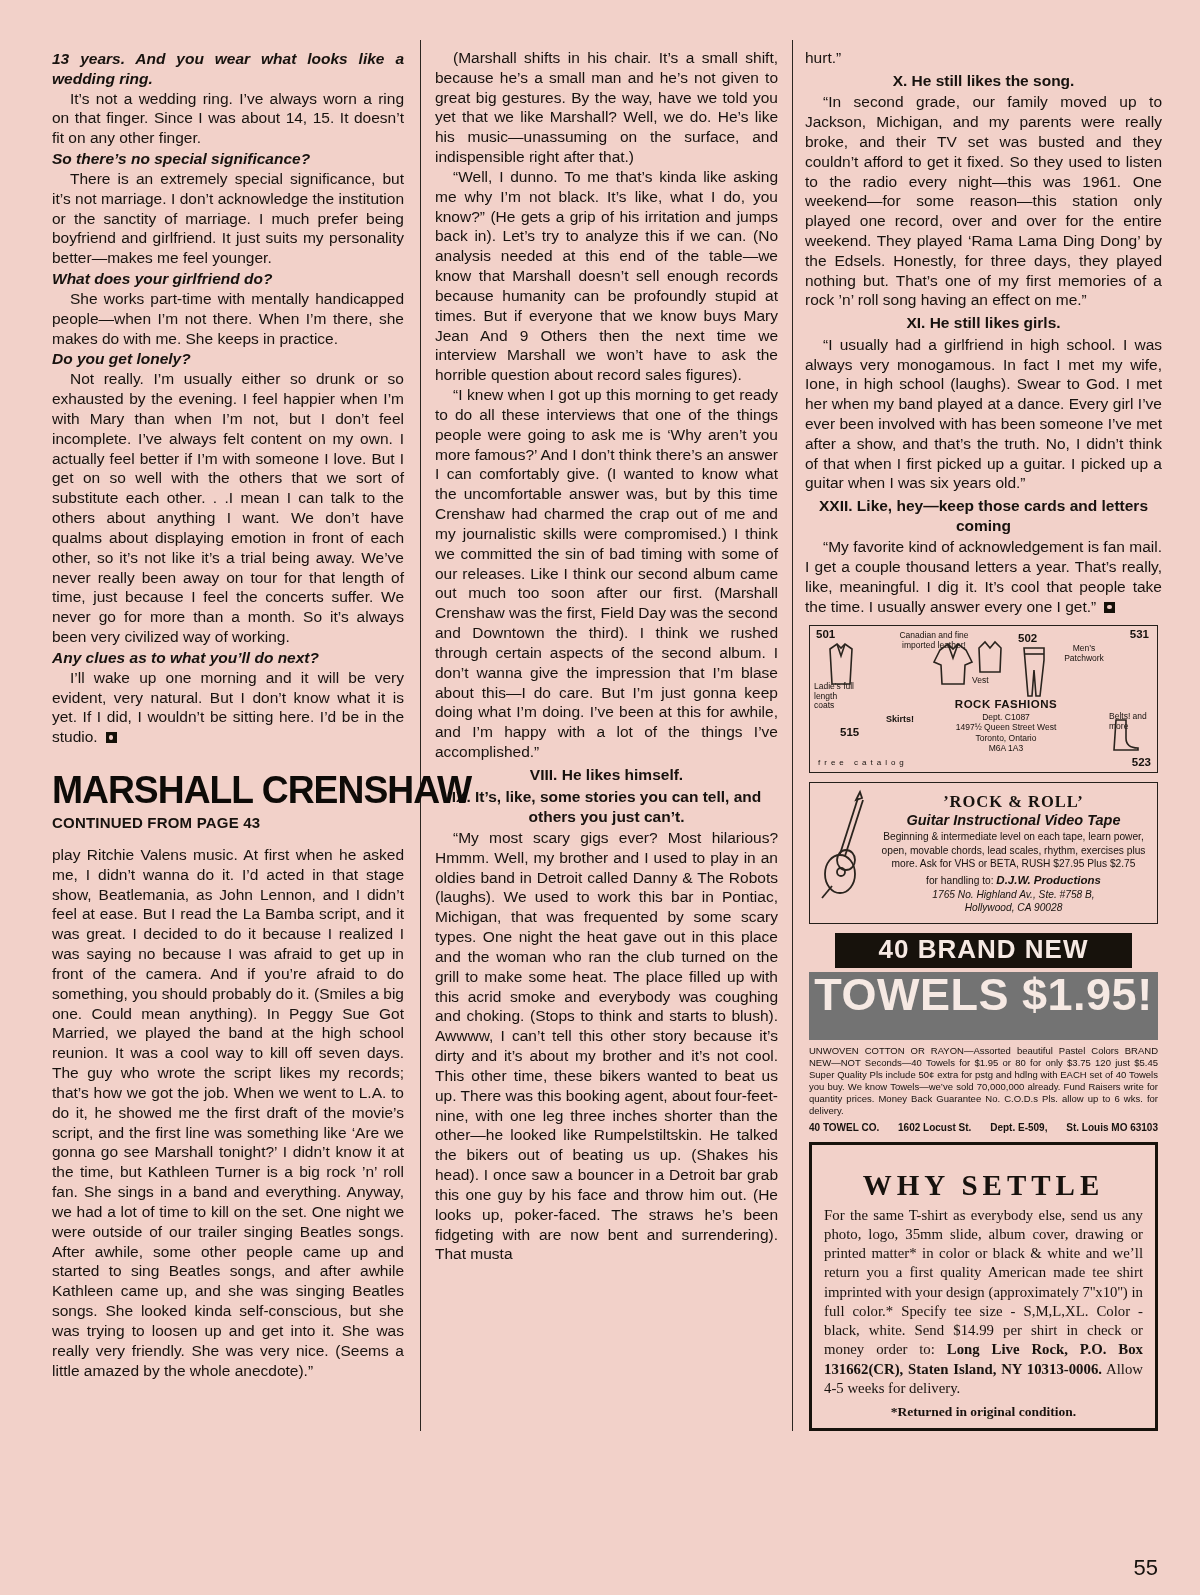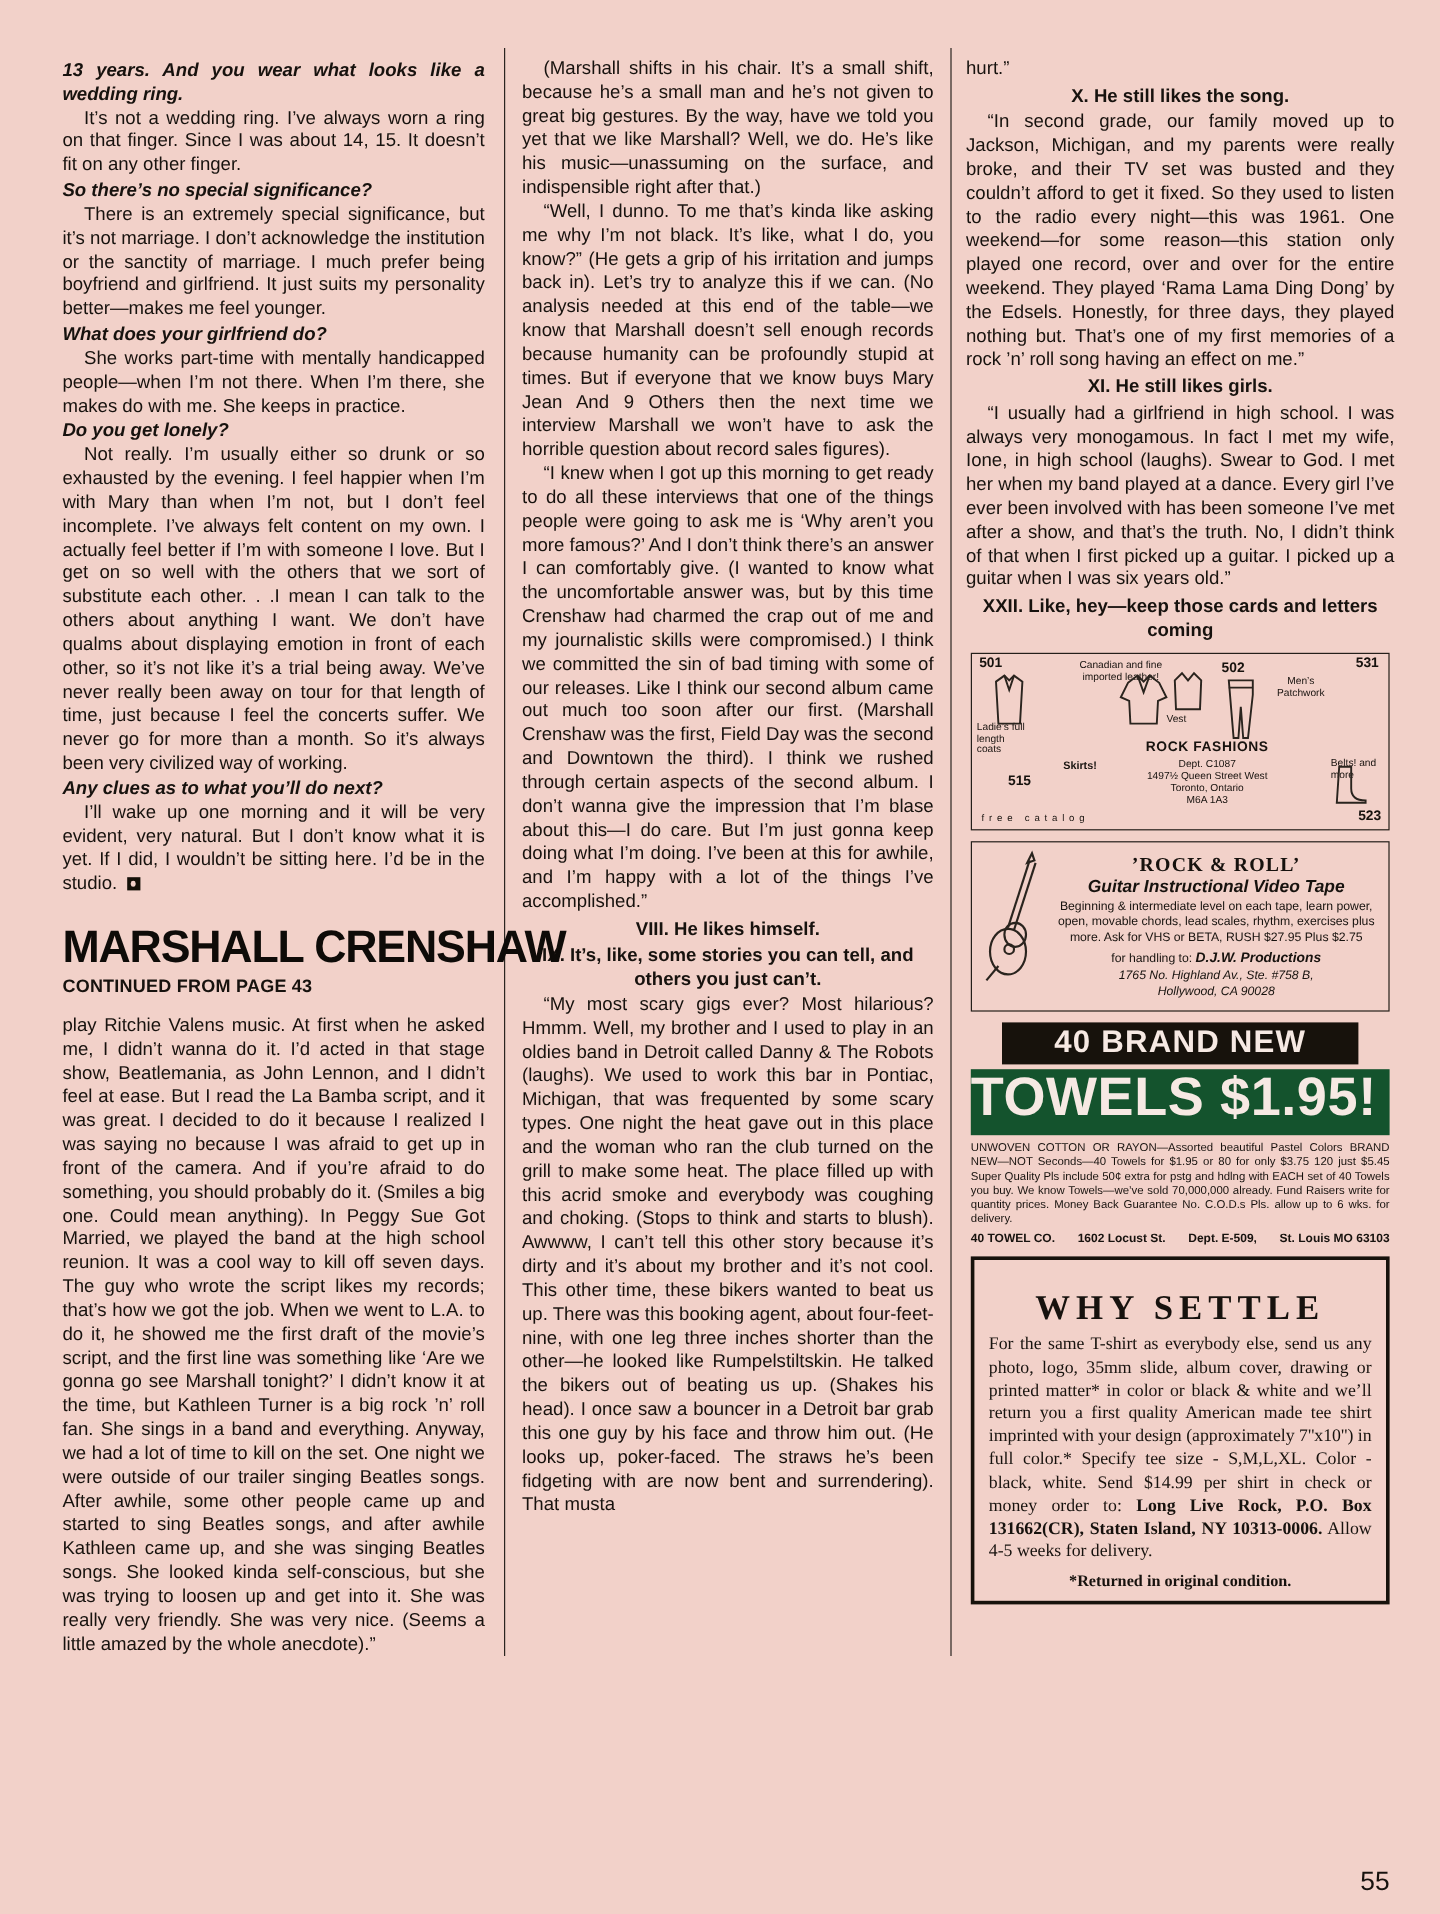--- a/index.html
+++ b/index.html
@@ -50,21 +50,21 @@
   .video .t1 { font-family:"Liberation Serif",serif; font-weight:bold; font-size:16.5px; letter-spacing:1px; }
   .video .t2 { font-weight:bold; font-style:italic; font-size:14.5px; margin-bottom:2px; }
   .video .body { font-size:10.2px; line-height:1.3; }
   .video .handling { font-size:10.2px; }
   .video .company { font-weight:bold; font-style:italic; font-size:11.5px; }
   .video .addr { font-style:italic; font-size:10.2px; line-height:1.3; }
 
   
   .towels { }
   .towels .h1 { background:#17120c; color:#f6e9e3; font-weight:bold; font-size:26px; text-align:center; letter-spacing:1px; margin:0 26px; padding:1px 0 3px; }
-  .towels .h2 { background:#14532d; color:#f6e9e3; font-weight:bold; font-size:45px; text-align:left; letter-spacing:0.5px; margin-top:4px; padding:0 0 10px; line-height:1.0; }
+  .towels .h2 { background:#737373; color:#f6e9e3; font-weight:bold; font-size:45px; text-align:center; letter-spacing:0.5px; margin-top:4px; padding:0 0 23px; line-height:1.0; }
   .towels .body { font-size:9.5px; line-height:1.25; text-align:justify; margin-top:5px; }
   .towels .foot { display:flex; justify-content:space-between; font-weight:bold; font-size:10px; margin-top:5px; }
 
   
   .tshirt { border:3px solid #17120c; font-family:"Liberation Serif",serif; padding:24px 12px 8px; }
   .tshirt .title { text-align:center; font-weight:bold; font-size:29px; letter-spacing:5px; margin-bottom:4px; }
   .tshirt .body { font-size:14.8px; line-height:1.3; text-align:justify; }
   .tshirt .body .b { font-weight:bold; }
   .tshirt .note { text-align:center; font-weight:bold; font-size:13.5px; margin-top:6px; }
 
@@ -103,20 +103,21 @@
       <p class="a">“My most scary gigs ever? Most hilarious? Hmmm. Well, my brother and I used to play in an oldies band in Detroit called Danny &amp; The Robots (laughs). We used to work this bar in Pontiac, Michigan, that was frequented by some scary types. One night the heat gave out in this place and the woman who ran the club turned on the grill to make some heat. The place filled up with this acrid smoke and everybody was coughing and choking. (Stops to think and starts to blush). Awwww, I can’t tell this other story because it’s dirty and it’s about my brother and it’s not cool. This other time, these bikers wanted to beat us up. There was this booking agent, about four-feet-nine, with one leg three inches shorter than the other—he looked like Rumpelstiltskin. He talked the bikers out of beating us up. (Shakes his head). I once saw a bouncer in a Detroit bar grab this one guy by his face and throw him out. (He looks up, poker-faced. The straws he’s been fidgeting with are now bent and surrendering). That musta</p>
     </div>
 
     <div class="col col3">
       <p class="cont">hurt.”</p>
       <p class="section-head">X. He still likes the song.</p>
       <p class="a">“In second grade, our family moved up to Jackson, Michigan, and my parents were really broke, and their TV set was busted and they couldn’t afford to get it fixed. So they used to listen to the radio every night—this was 1961. One weekend—for some reason—this station only played one record, over and over for the entire weekend. They played ‘Rama Lama Ding Dong’ by the Edsels. Honestly, for three days, they played nothing but. That’s one of my first memories of a rock ’n’ roll song having an effect on me.”</p>
       <p class="section-head">XI. He still likes girls.</p>
       <p class="a">“I usually had a girlfriend in high school. I was always very monogamous. In fact I met my wife, Ione, in high school (laughs). Swear to God. I met her when my band played at a dance. Every girl I’ve ever been involved with has been someone I’ve met after a show, and that’s the truth. No, I didn’t think of that when I first picked up a guitar. I picked up a guitar when I was six years old.”</p>
       <p class="section-head">XXII. Like, hey—keep those cards and letters coming</p>
+      <p class="a endline"><span class="text">“My favorite kind of acknowledgement is fan mail. I get a couple thousand letters a year. That’s really, like, meaningful. I dig it. It’s cool that people take the time. I usually answer every one I get.”</span><span class="endmark"></span></p>
 
       <div class="ad fashion">
         <span class="num" style="left:6px; top:2px;">501</span>
         <span class="lbl" style="left:78px; top:5px; width:92px; text-align:center;">Canadian and fine imported leather!</span>
         <span class="num" style="left:208px; top:6px;">502</span>
         <span class="lbl" style="left:246px; top:18px; width:56px; text-align:center;">Men’s Patchwork</span>
         <span class="num" style="right:8px; top:2px;">531</span>
         <span class="lbl" style="left:4px; top:56px; width:42px;">Ladie’s full length coats</span>
         <span class="lbl" style="left:162px; top:50px;">Vest</span>
         <span class="lbl" style="left:76px; top:88px; font-weight:bold; font-size:9px;">Skirts!</span>

